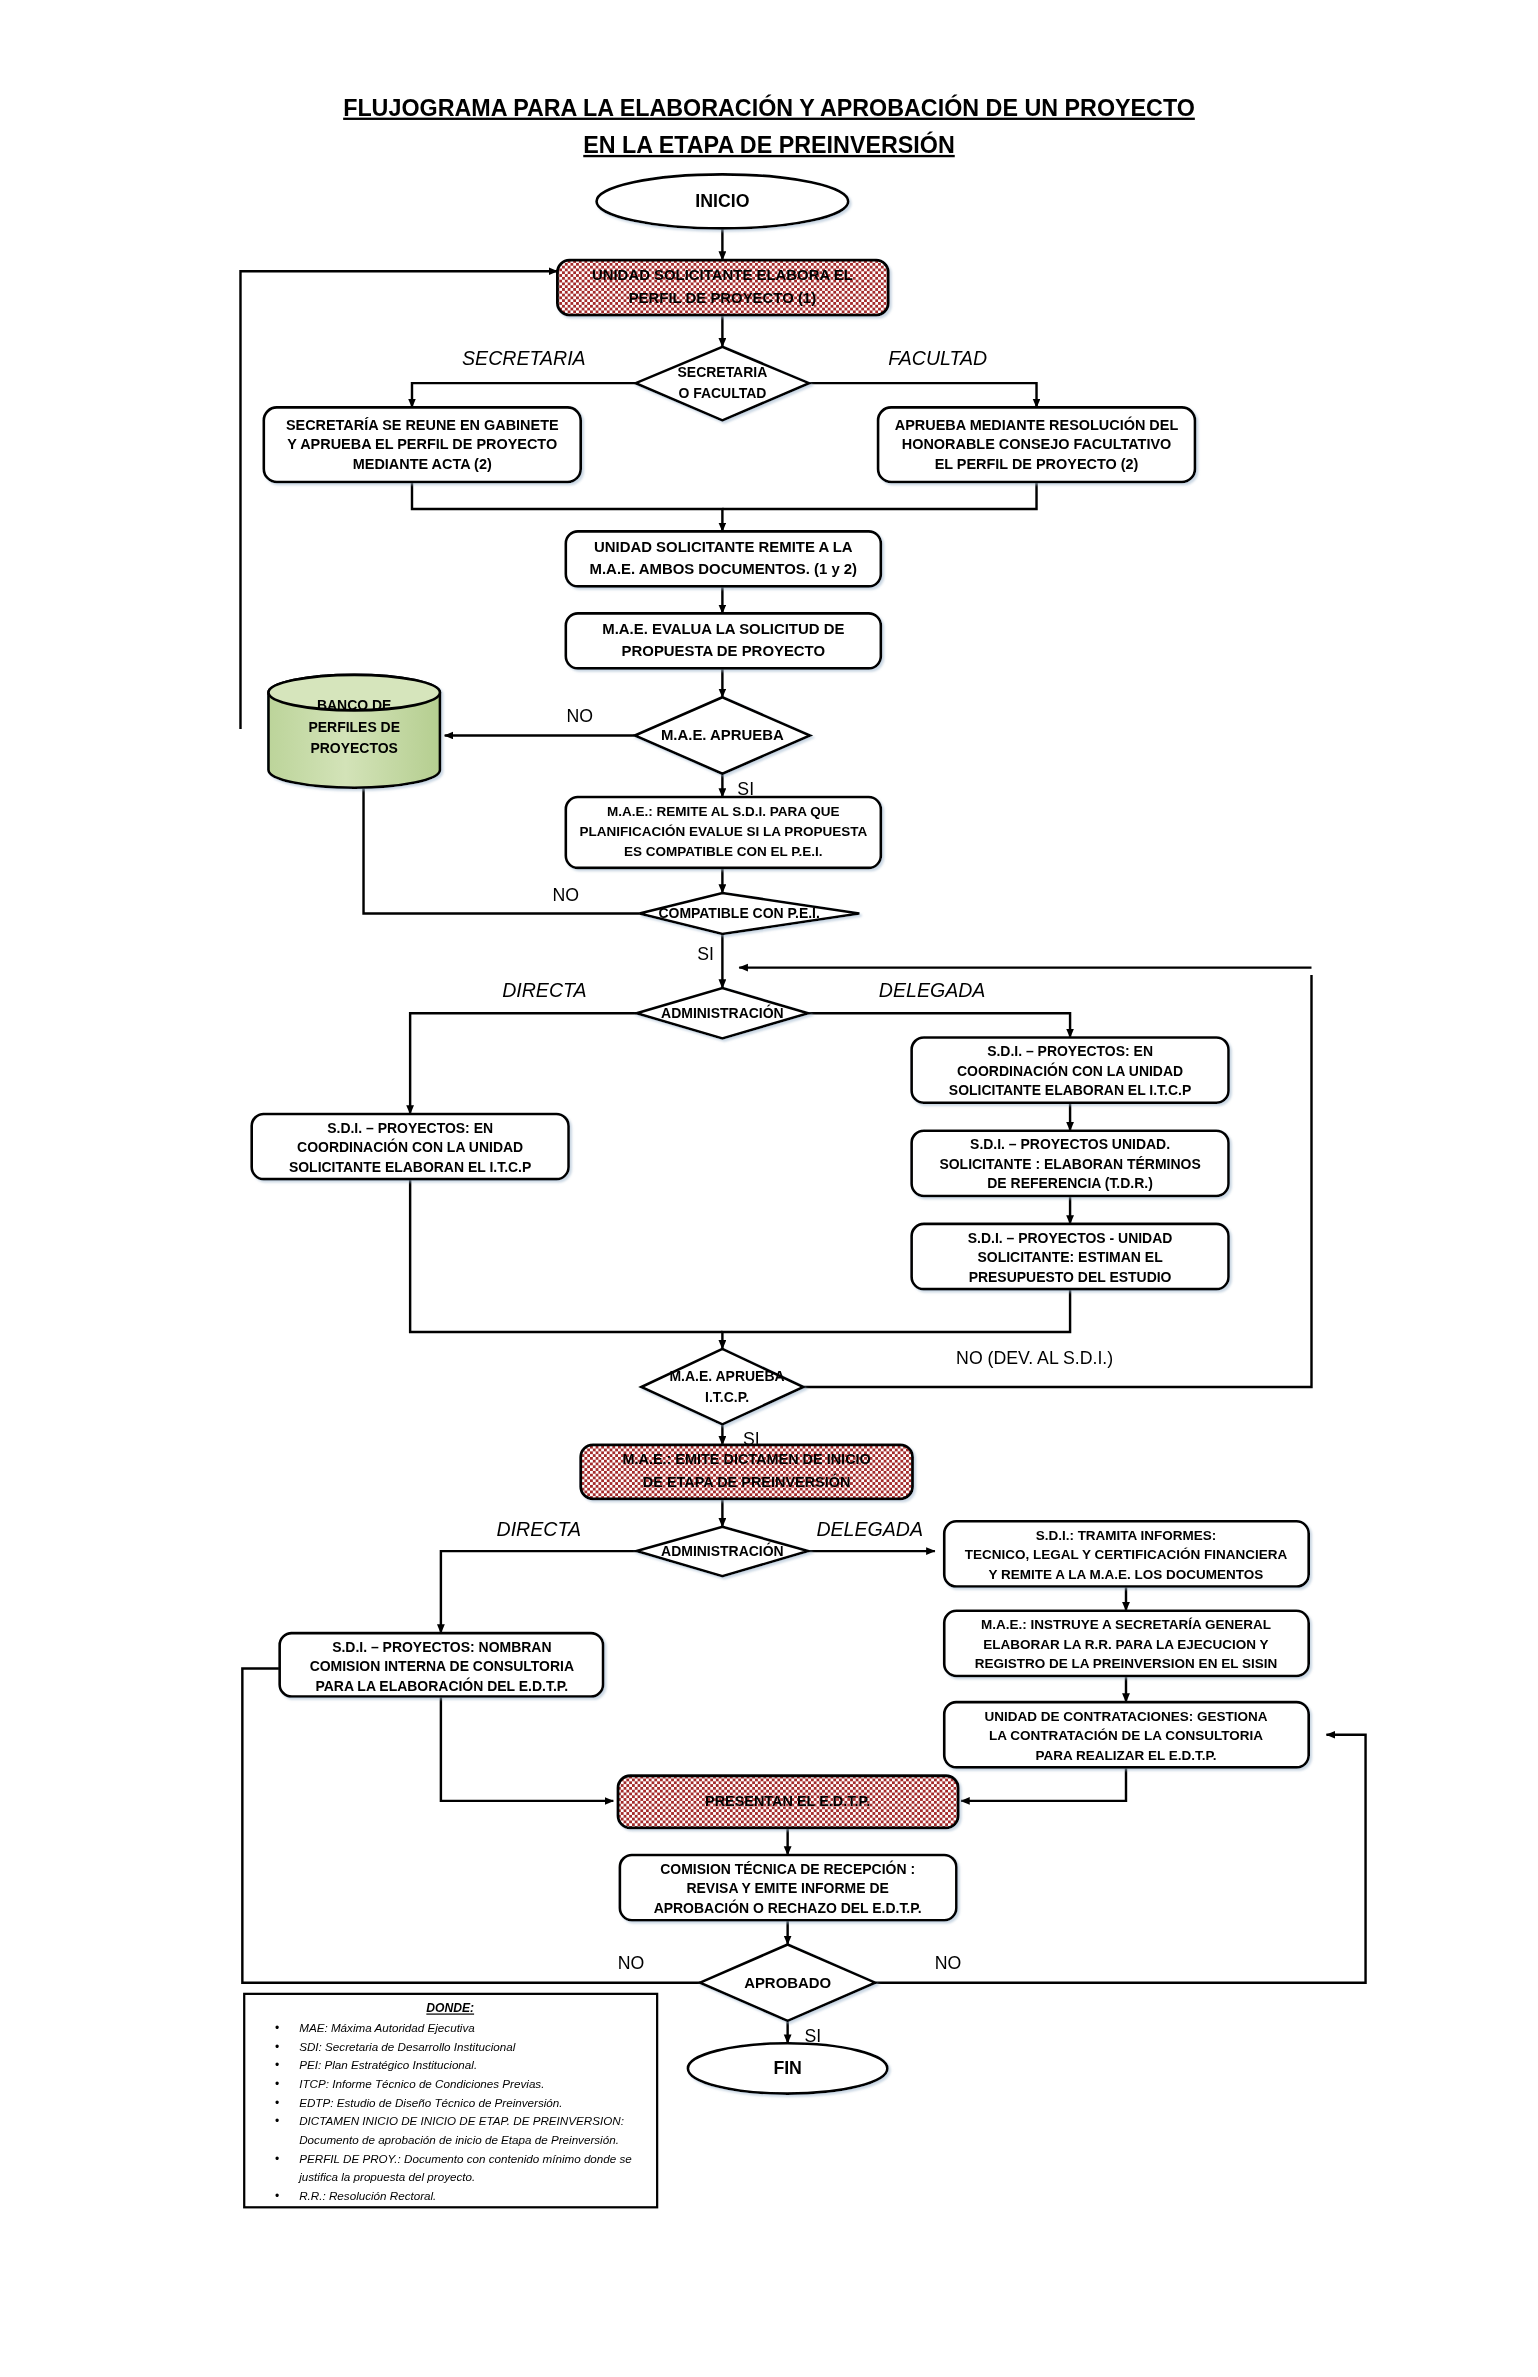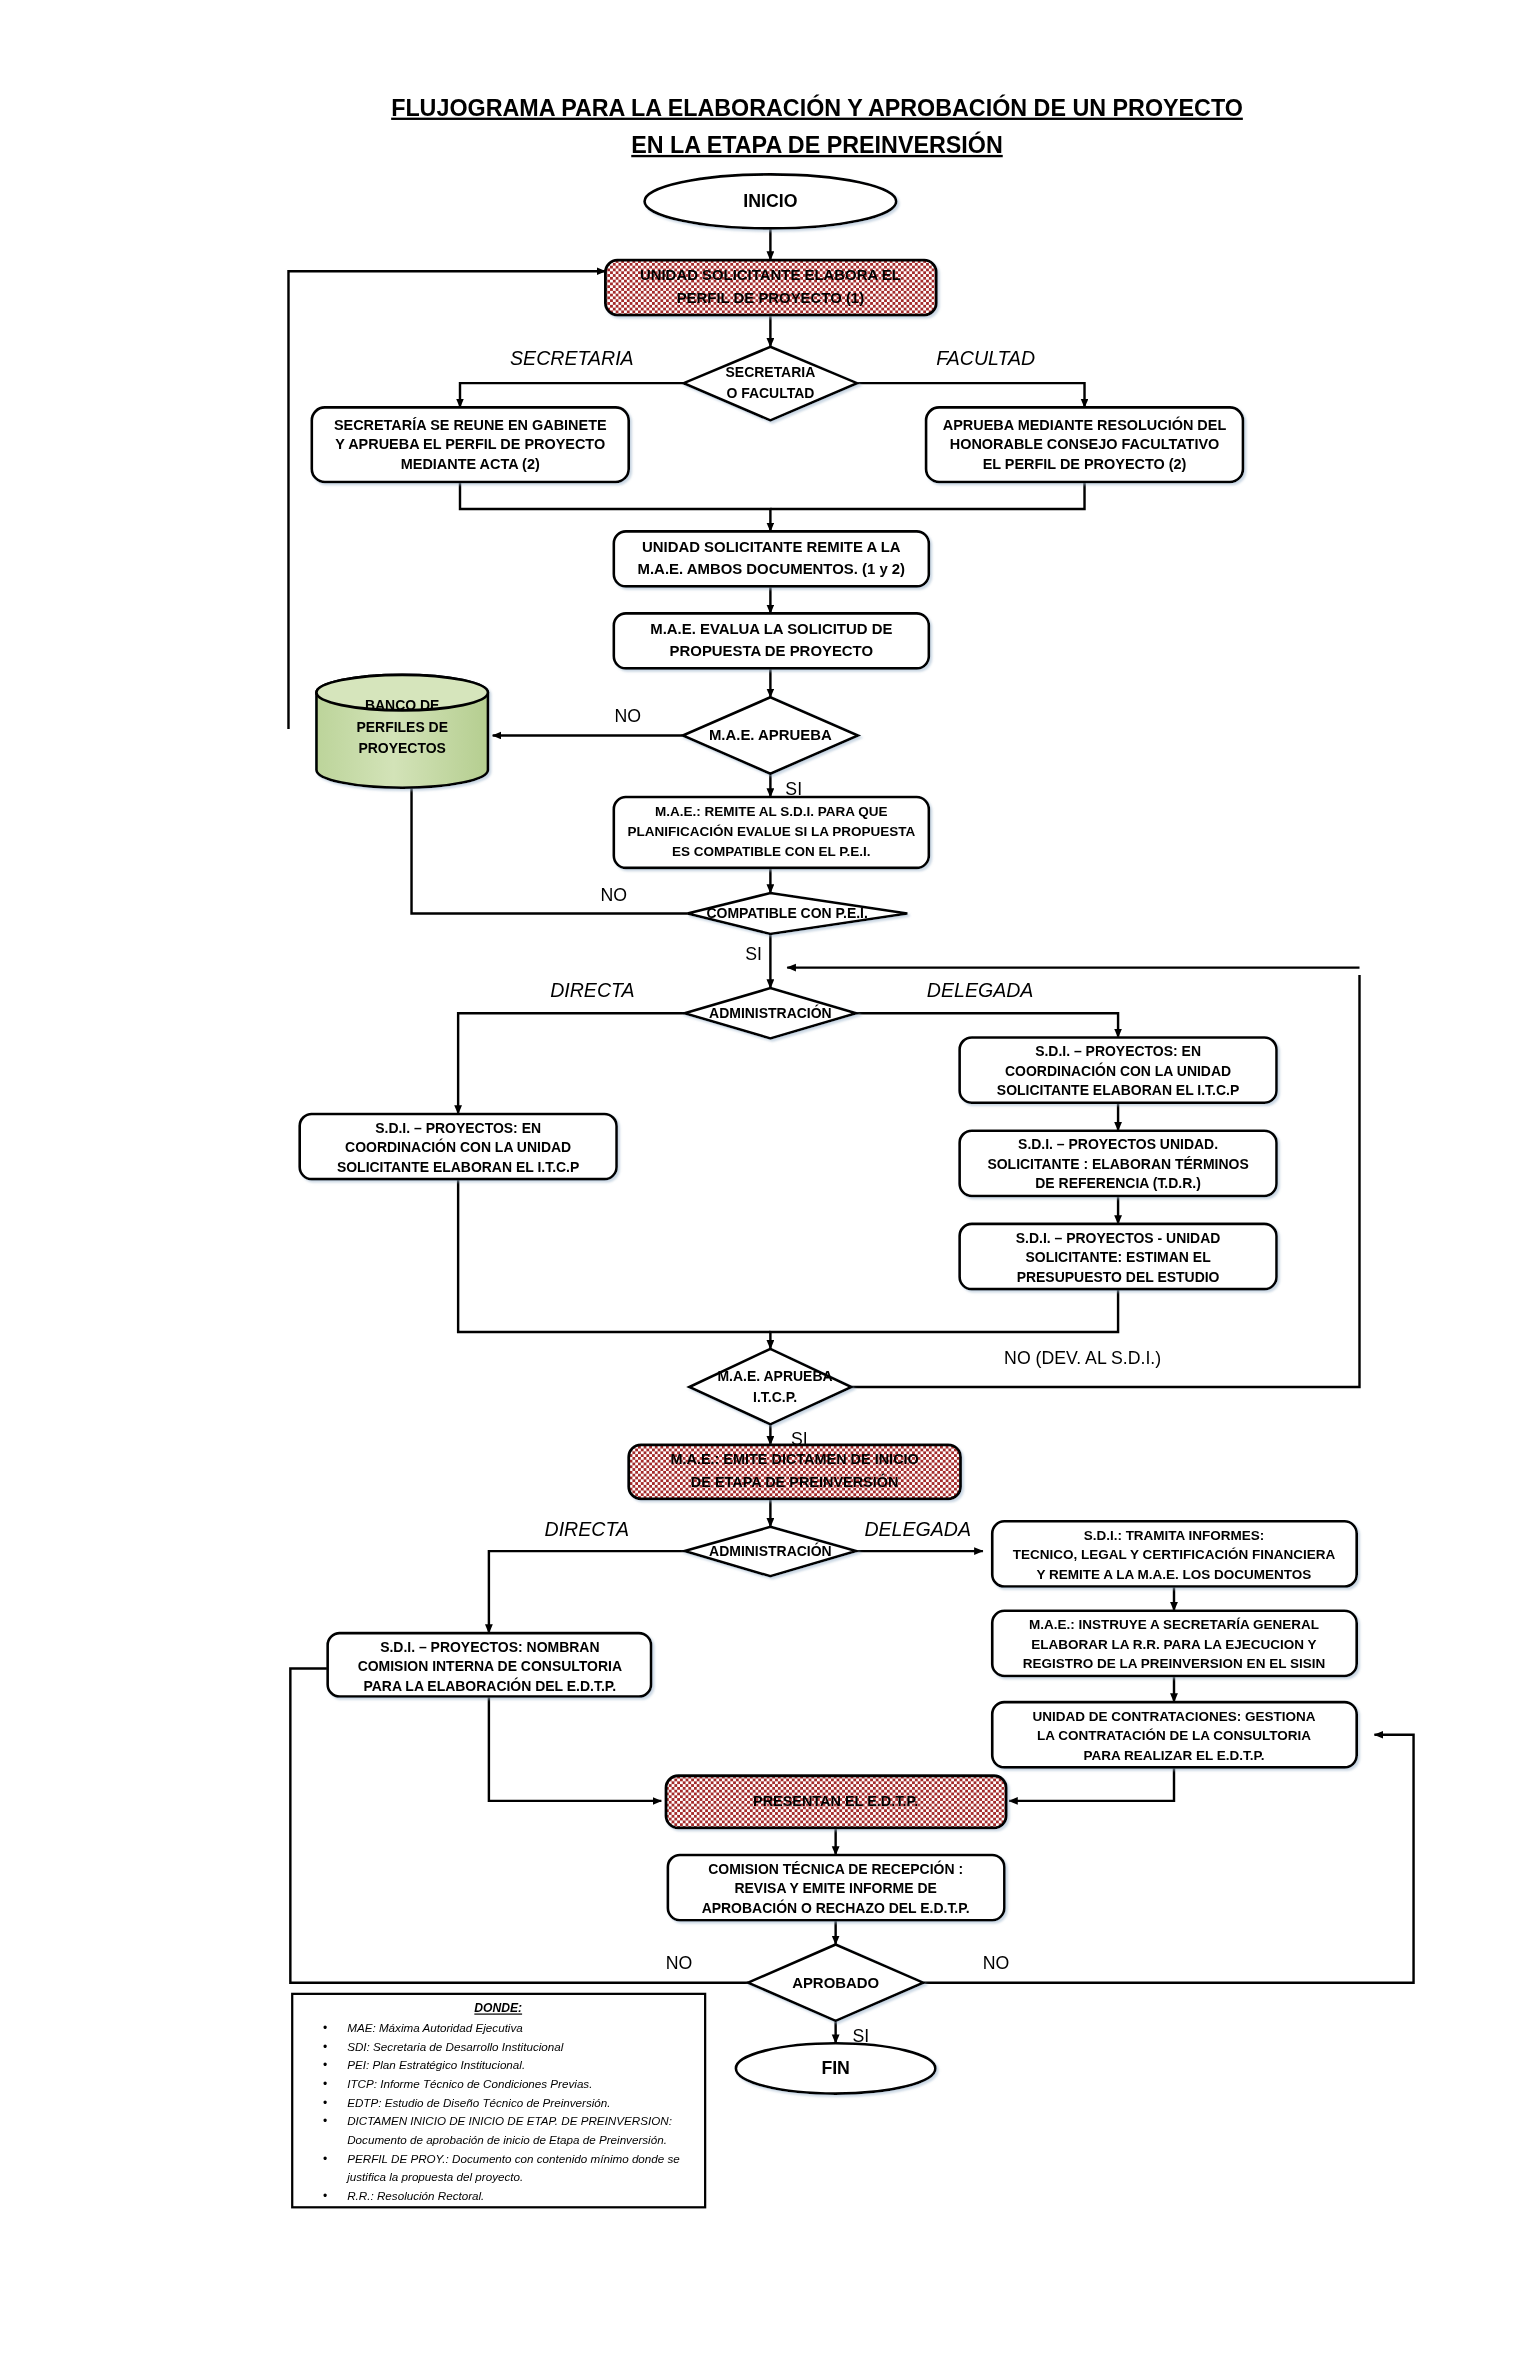--- a/index.html
+++ b/index.html
@@ -1,17 +1,17 @@
 <!DOCTYPE html>
 <html style="font-size:15px"><head>
 <meta charset="utf-8">
 <style>
   html,body{margin:0;padding:0;background:#ffffff;}
   body{width:1538px;height:2377px;font-family:"Liberation Sans",sans-serif;overflow:hidden;}
-  #root{position:relative;width:1312px;height:2377px;padding-left:48px;}
+  #root{position:relative;width:1312px;height:2377px;}
   svg{display:block;}
   .nodeText{font-family:"Liberation Sans",sans-serif;font-weight:bold;fill:#000;text-anchor:middle;dominant-baseline:middle;}
   .edgeLbl{font-family:"Liberation Sans",sans-serif;fill:#000;text-anchor:middle;dominant-baseline:middle;font-size:19px;}
   .edgeLblIt{font-family:"Liberation Sans",sans-serif;font-style:italic;fill:#000;text-anchor:middle;dominant-baseline:middle;font-size:21px;}
   .title{font-family:"Liberation Sans",sans-serif;font-weight:bold;font-size:25px;fill:#000;text-anchor:middle;text-decoration:underline;}
   .legendTitle{font-family:"Liberation Sans",sans-serif;font-weight:bold;font-style:italic;font-size:13px;text-decoration:underline;}
   .legendItem{font-family:"Liberation Sans",sans-serif;font-style:italic;font-size:12.5px;}
   .bul{font-size:13px;}
   .ln{fill:none;stroke:#000;stroke-width:2.6;}
 </style>

